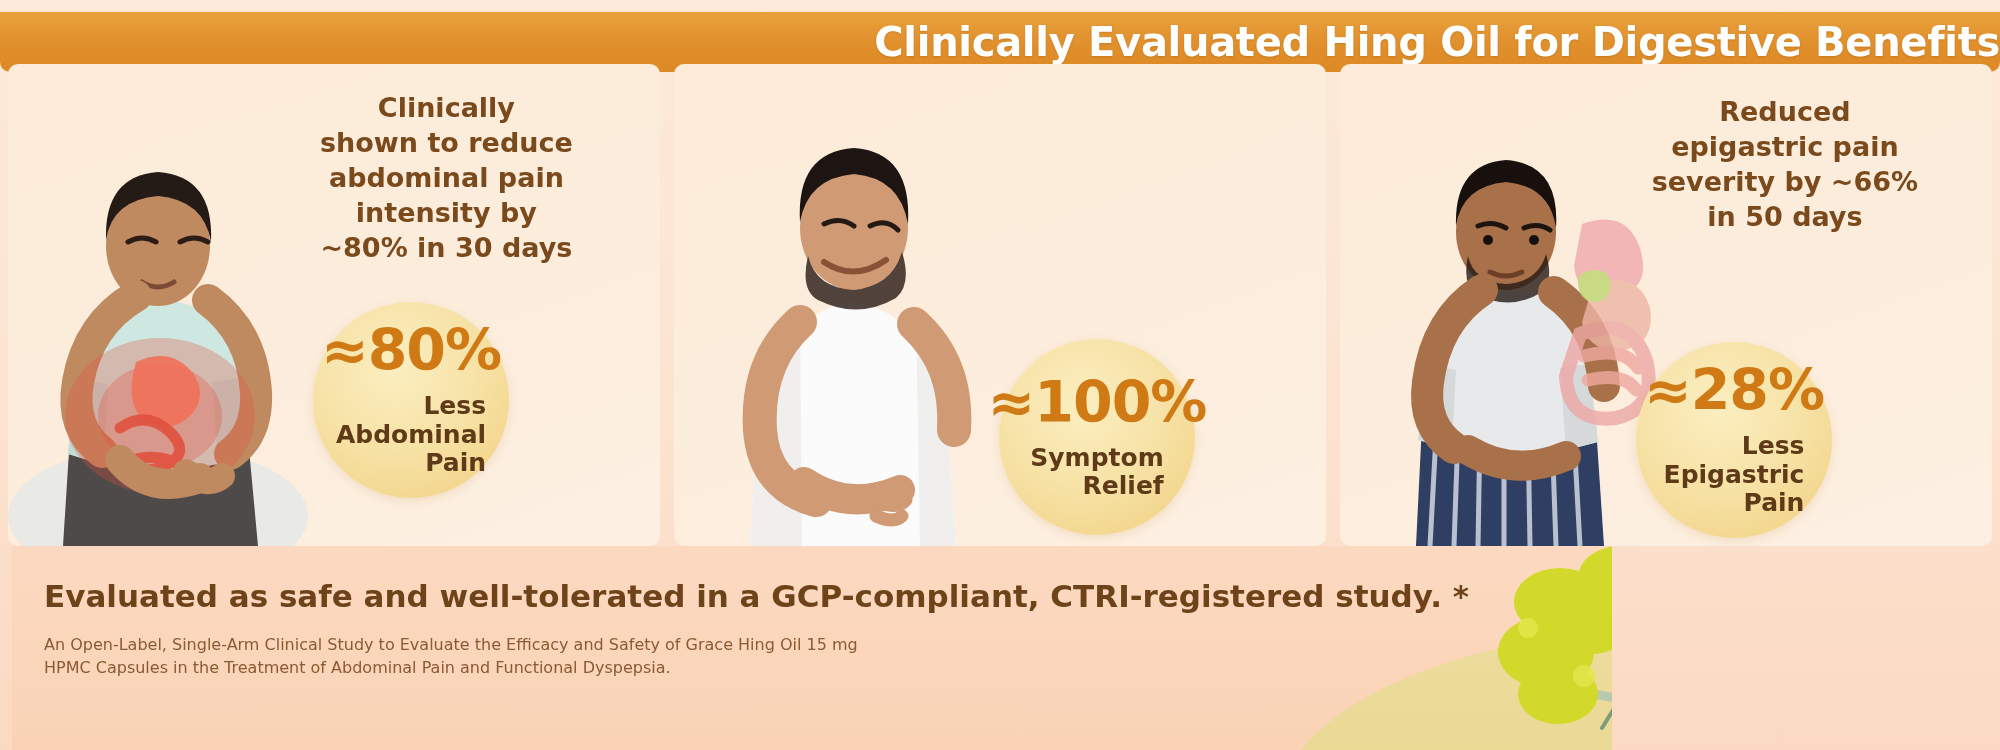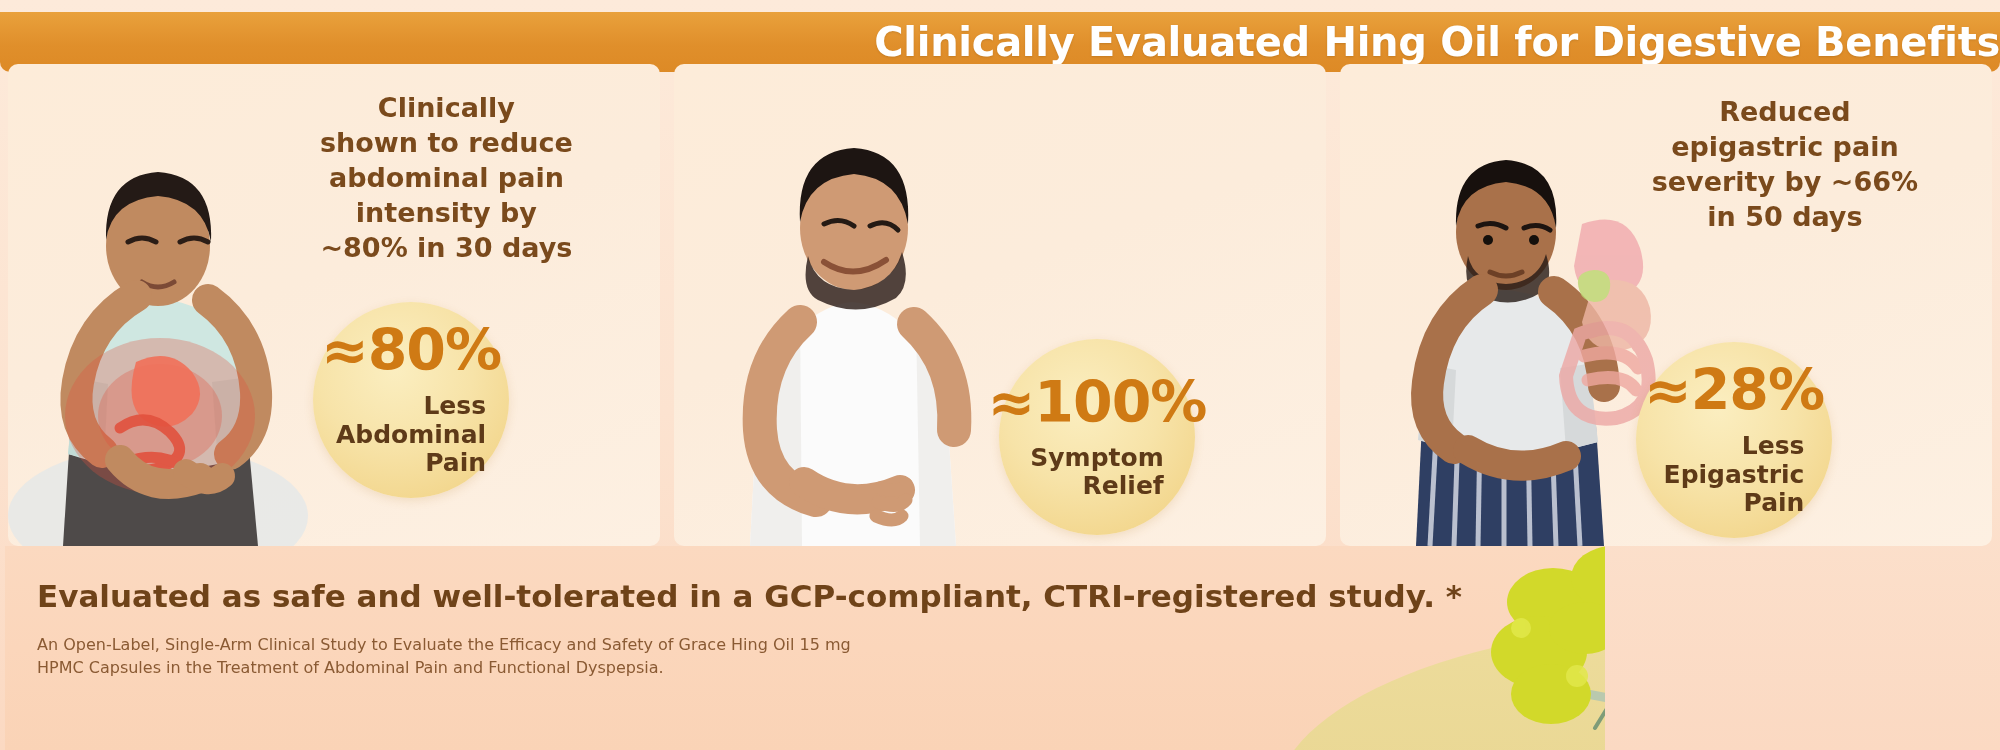--- a/index.html
+++ b/index.html
@@ -62,21 +62,21 @@
   .badge-label {
     color:#5e3a18; font-weight:bold; font-size:25px; line-height:1.14;
     margin-top:13px; font-family:"DejaVu Sans", sans-serif; white-space:pre-line;text-align:right;
   }
   .b1 { left:305px; top:238px; width:196px; height:196px; }
   .b2 { left:325px; top:275px; width:196px; height:196px; }
   .b3 { left:296px; top:278px; width:196px; height:196px; }
 
   
   .footer {
-    position:absolute; left:5px; top:546px; width:1600px; height:204px;
+    position:absolute; left:12px; top:546px; width:1600px; height:204px;
     background:linear-gradient(180deg,#fbd9c0 0%,#fbd6bb 50%,#fad3b6 100%);
     overflow:hidden;
   }
   .hill {
     position:absolute; left:1270px; top:76px; width:900px; height:300px;
     background:linear-gradient(180deg,#eddc9c 0%,#e7d48d 100%);
     border-radius:50% 50% 0 0 / 60% 60% 0 0;
   }
   .footer-head {
     position:absolute; left:32px; top:32px;

